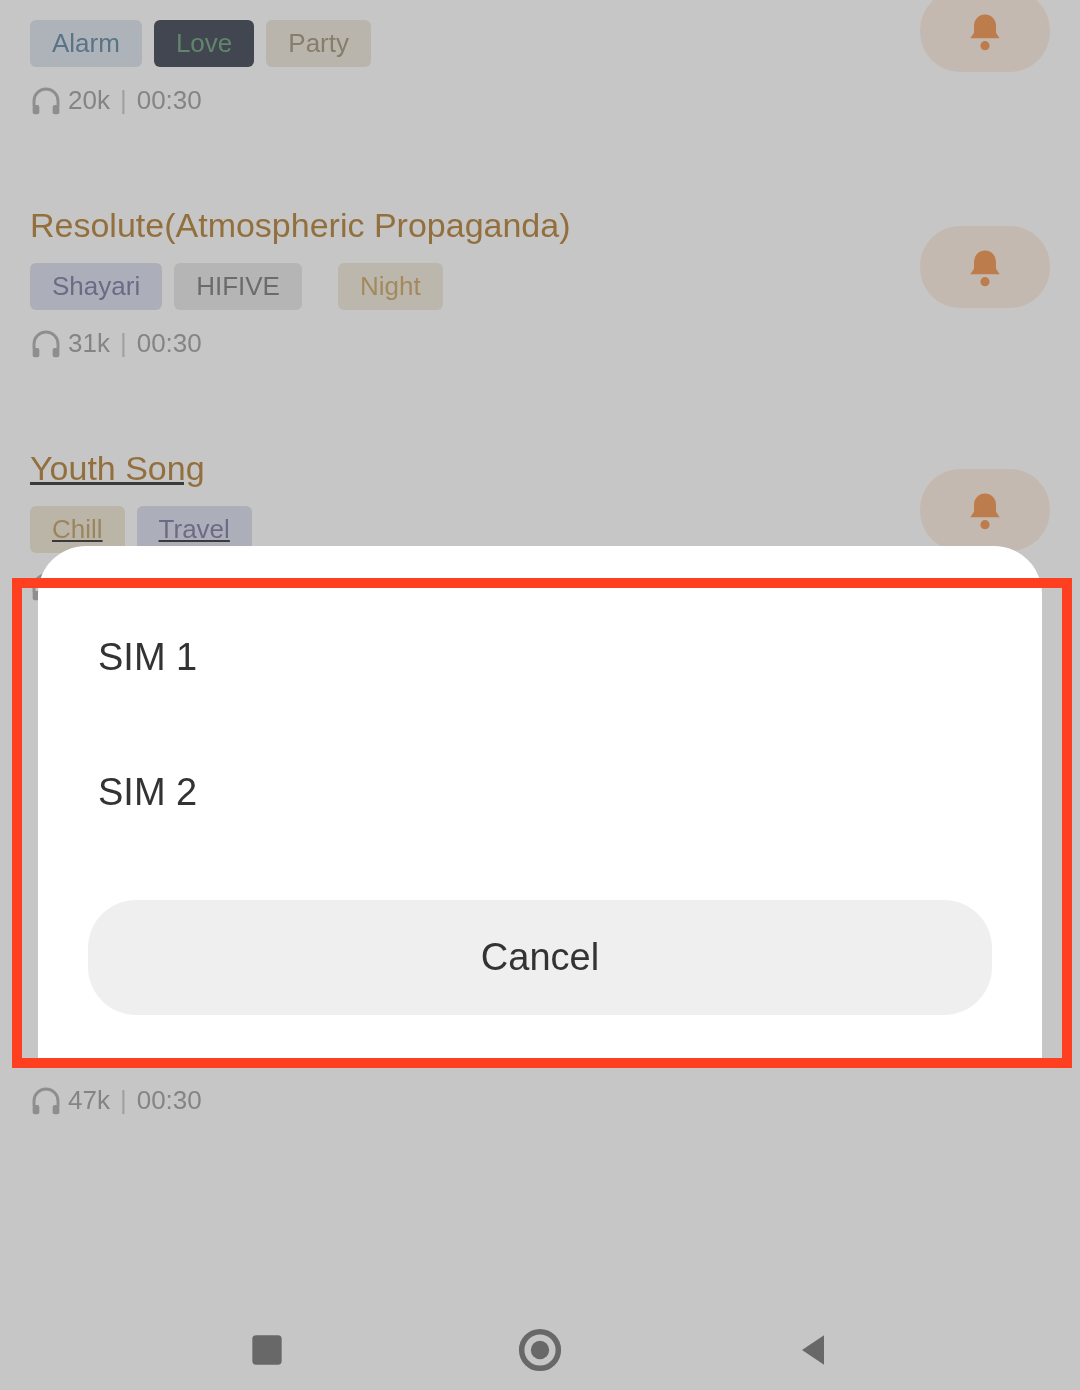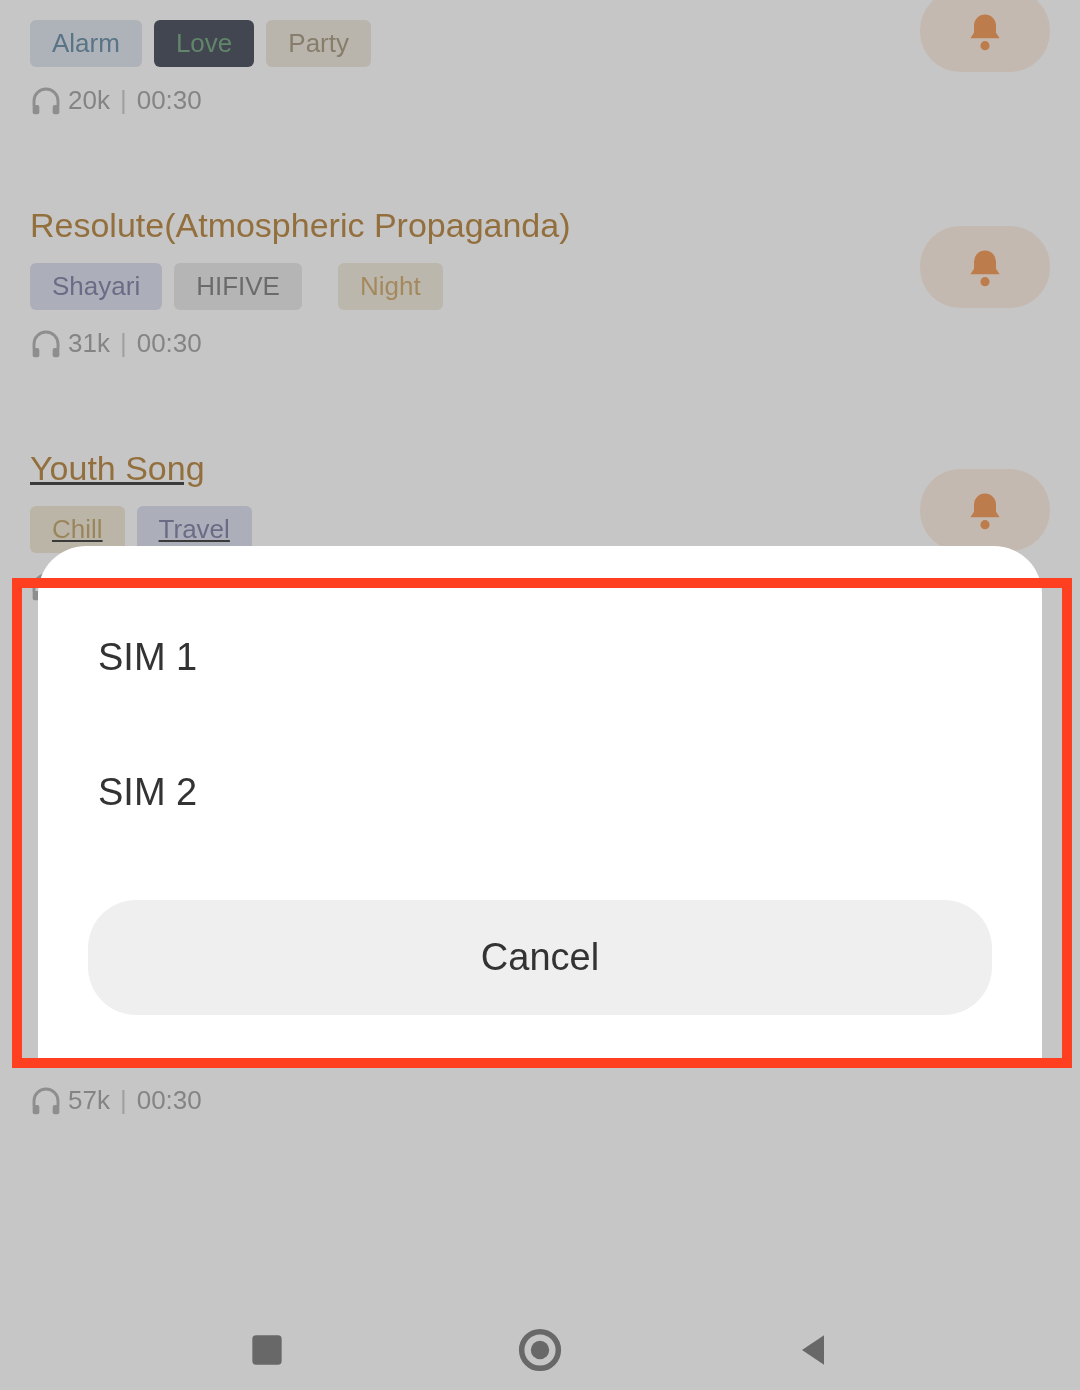--- a/index.html
+++ b/index.html
@@ -290,21 +290,21 @@
 </div>
 
 <div class="bottom-row">
   <span class="headphones-icon">
     <svg viewBox="0 0 24 20" fill="none" stroke="#999" stroke-width="2.2">
       <path d="M3 14 V10 a9 9 0 0 1 18 0 V14"></path>
       <rect x="2" y="13" width="5" height="7" rx="1.5" fill="#999" stroke="none"></rect>
       <rect x="17" y="13" width="5" height="7" rx="1.5" fill="#999" stroke="none"></rect>
     </svg>
   </span>
-  <span>57k</span>
+  <span>47k</span>
   <span class="divider">|</span>
   <span>00:30</span>
 </div>
 
 <div class="nav-bar">
   <div class="nav-btn">
     <svg viewBox="0 0 24 24">
         <rect x="4" y="4" width="16" height="16" rx="2" fill="#555"></rect>
       </svg>
   </div>

